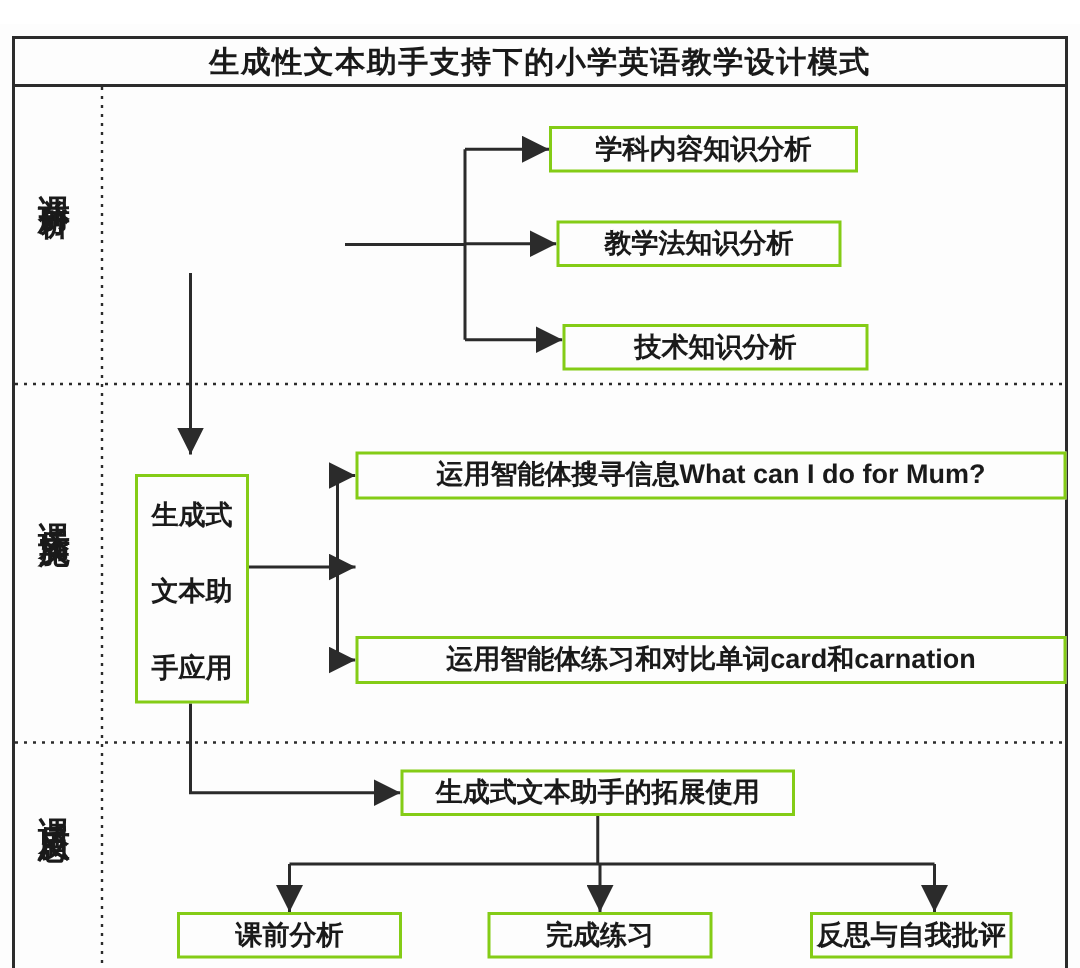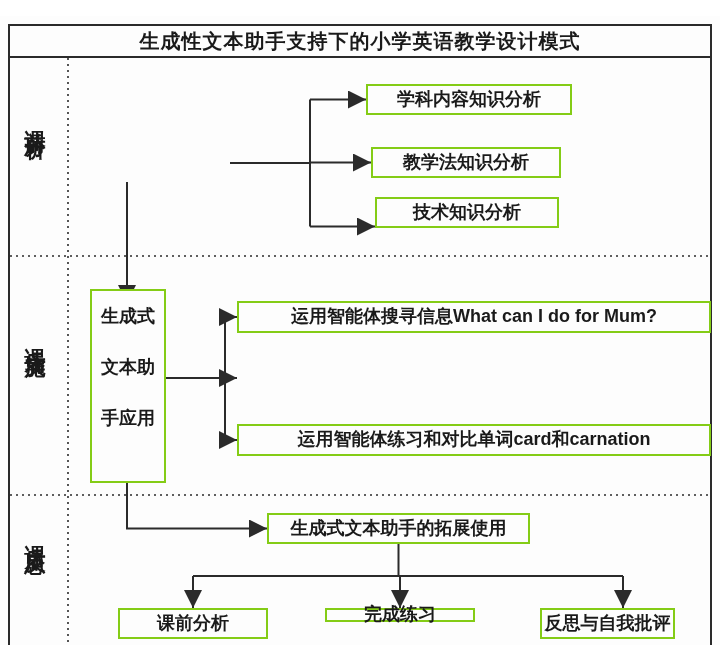--- a/index.html
+++ b/index.html
@@ -83,24 +83,24 @@
     <path d="M400,560 V592" stroke="#2b2b2b" stroke-width="2" fill="none" marker-end="url(#arw)"></path>
     <path d="M623,560 V592" stroke="#2b2b2b" stroke-width="2" fill="none" marker-end="url(#arw)"></path>
   </svg>
 
   <div class="side-label" style="top:97px">课前分析</div>
   <div class="side-label" style="top:315px">课后实施</div>
   <div class="side-label" style="top:512px">课后反思</div>
 
   <div class="node" style="left:366px;top:68px;width:206px;height:31px">学科内容知识分析</div>
   <div class="node" style="left:371px;top:131px;width:190px;height:31px">教学法知识分析</div>
-  <div class="node" style="left:375px;top:181px;width:184px;height:31px">技术知识分析</div>
+  <div class="node" style="left:375px;top:200px;width:204px;height:31px">技术知识分析</div>
 
-  <div class="node multiline" style="left:90px;top:273px;width:76px;height:194px">生成式文本助手应用</div>
+  <div class="node multiline" style="left:90px;top:300px;width:76px;height:153px">生成式文本助手应用</div>
   <div class="node" style="left:237px;top:285px;width:474px;height:32px">运用智能体搜寻信息What can I do for Mum?</div>
   <div class="node" style="left:237px;top:408px;width:474px;height:32px">运用智能体练习和对比单词card和carnation</div>
 
   <div class="node" style="left:267px;top:497px;width:263px;height:31px">生成式文本助手的拓展使用</div>
   <div class="node" style="left:118px;top:592px;width:150px;height:31px">课前分析</div>
-  <div class="node" style="left:325px;top:592px;width:150px;height:14px">完成练习</div>
+  <div class="node" style="left:325px;top:592px;width:150px;height:31px">完成练习</div>
   <div class="node" style="left:540px;top:592px;width:135px;height:31px">反思与自我批评</div>
 
 </div>
 
 </body></html>

